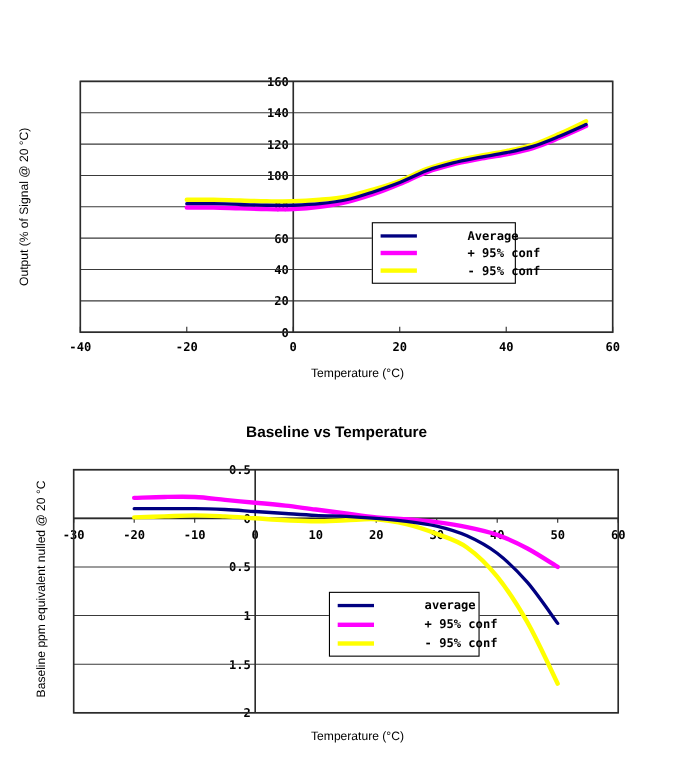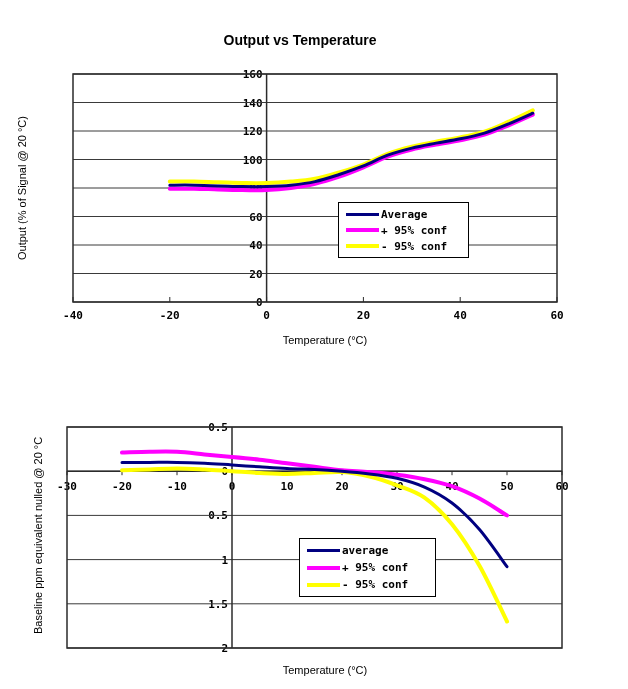--- a/index.html
+++ b/index.html
@@ -16,21 +16,21 @@
   #xlabel-2{top:664px;}
   .yaxis-title{position:absolute;writing-mode:vertical-rl;transform:rotate(180deg);
                font:11px "Liberation Sans",sans-serif;color:#000;
                display:flex;align-items:center;justify-content:center;text-align:center;}
   #ylabel-1{left:14px;top:74px;height:228px;width:16px;}
   #ylabel-2{left:30px;top:390px;height:290px;width:16px;}
   .legend{position:absolute;background:#fff;border:1px solid #000;box-sizing:border-box;
           display:flex;flex-direction:column;justify-content:space-around;padding:3px 0 3px 7px;}
   #legend-1{left:338px;top:202px;width:131px;height:56px;}
   #legend-2{left:299px;top:538px;width:137px;height:59px;}
-  .legend-row{display:flex;align-items:center;height:17px;}
+  .legend-row{display:flex;align-items:center;height:17px;gap:44px;}
   .swatch{width:33px;height:4px;flex:none;}
   .swatch.navy{height:3px;}
   .legend-label{font:bold 11px "DejaVu Sans Mono",monospace;color:#000;margin-left:2px;white-space:pre;}
 </style>
 </head>
 <body>
 
 <div class="page">
 
   <svg id="plots" width="628" height="689" viewBox="0 0 628 689">
@@ -106,38 +106,38 @@
         <line x1="397.0" x2="397.0" y1="471.2" y2="475.2" stroke="#2b2b2b" stroke-width="1"></line>
         <line x1="452.0" x2="452.0" y1="471.2" y2="475.2" stroke="#2b2b2b" stroke-width="1"></line>
         <line x1="507.0" x2="507.0" y1="471.2" y2="475.2" stroke="#2b2b2b" stroke-width="1"></line>
         <line x1="562.0" x2="562.0" y1="471.2" y2="475.2" stroke="#2b2b2b" stroke-width="1"></line>
         <path d="M122.0,470.3 C126.6,470.2 140.3,469.7 149.5,469.4 C158.7,469.1 167.8,468.5 177.0,468.5 C186.2,468.5 195.3,469.0 204.5,469.4 C213.7,469.9 222.8,470.6 232.0,471.2 C241.2,471.8 250.3,472.5 259.5,473.0 C268.7,473.4 277.8,473.9 287.0,473.9 C296.2,473.9 305.3,473.3 314.5,473.0 C323.7,472.7 332.8,471.5 342.0,472.1 C351.2,472.7 360.3,474.3 369.5,476.5 C378.7,478.7 387.8,481.8 397.0,485.3 C406.2,488.9 415.3,491.2 424.5,497.7 C433.7,504.2 442.8,512.9 452.0,524.2 C461.2,535.6 470.3,549.6 479.5,565.8 C488.7,582.0 502.4,612.2 507.0,621.5" fill="none" stroke="#ffff00" stroke-width="4" stroke-linecap="round" stroke-linejoin="round"></path>
         <path d="M122.0,452.6 C126.6,452.5 140.3,451.9 149.5,451.8 C158.7,451.6 167.8,451.3 177.0,451.8 C186.2,452.2 195.3,453.5 204.5,454.4 C213.7,455.3 222.8,456.2 232.0,457.1 C241.2,457.9 250.3,458.7 259.5,459.7 C268.7,460.7 277.8,462.1 287.0,463.2 C296.2,464.4 305.3,465.6 314.5,466.8 C323.7,468.0 332.8,469.4 342.0,470.3 C351.2,471.2 360.3,471.3 369.5,472.1 C378.7,472.8 387.8,473.6 397.0,474.7 C406.2,475.9 415.3,477.2 424.5,479.2 C433.7,481.1 442.8,483.0 452.0,486.2 C461.2,489.5 470.3,493.7 479.5,498.6 C488.7,503.5 502.4,512.6 507.0,515.4" fill="none" stroke="#ff00ff" stroke-width="4" stroke-linecap="round" stroke-linejoin="round"></path>
         <path d="M122.0,462.4 C126.6,462.4 140.3,462.4 149.5,462.4 C158.7,462.4 167.8,462.2 177.0,462.4 C186.2,462.5 195.3,462.8 204.5,463.2 C213.7,463.7 222.8,464.4 232.0,465.0 C241.2,465.6 250.3,466.2 259.5,466.8 C268.7,467.4 277.8,468.1 287.0,468.5 C296.2,469.0 305.3,469.0 314.5,469.4 C323.7,469.9 332.8,470.5 342.0,471.2 C351.2,471.9 360.3,472.7 369.5,473.9 C378.7,475.0 387.8,476.1 397.0,478.3 C406.2,480.5 415.3,483.0 424.5,487.1 C433.7,491.2 442.8,496.0 452.0,503.0 C461.2,510.1 470.3,518.9 479.5,529.5 C488.7,540.2 502.4,560.5 507.0,566.7" fill="none" stroke="#000080" stroke-width="3" stroke-linecap="round" stroke-linejoin="round"></path>
       </g>
     </svg>
 
-  <div class="chart-title" id="title-1">Output vs Temperature</div>
   <div class="yaxis-title" id="ylabel-1">Output (% of Signal @ 20 °C)</div>
   <div class="xaxis-title" id="xlabel-1">Temperature (°C)</div>
   <div class="legend" id="legend-1">
     <div class="legend-row">
       <span class="swatch navy" style="background: rgb(0, 0, 128);"></span>
       <span class="legend-label">Average</span>
     </div>
     <div class="legend-row">
       <span class="swatch" style="background: rgb(255, 0, 255);"></span>
       <span class="legend-label">+ 95% conf</span>
     </div>
     <div class="legend-row">
       <span class="swatch" style="background: rgb(255, 255, 0);"></span>
       <span class="legend-label">- 95% conf</span>
     </div>
   </div>
 
+  <div class="chart-title" id="title-2">Baseline vs Temperature</div>
   <div class="yaxis-title" id="ylabel-2">Baseline ppm equivalent nulled @ 20 °C</div>
   <div class="xaxis-title" id="xlabel-2">Temperature (°C)</div>
   <div class="legend" id="legend-2">
     <div class="legend-row">
       <span class="swatch navy" style="background: rgb(0, 0, 128);"></span>
       <span class="legend-label">average</span>
     </div>
     <div class="legend-row">
       <span class="swatch" style="background: rgb(255, 0, 255);"></span>
       <span class="legend-label">+ 95% conf</span>

